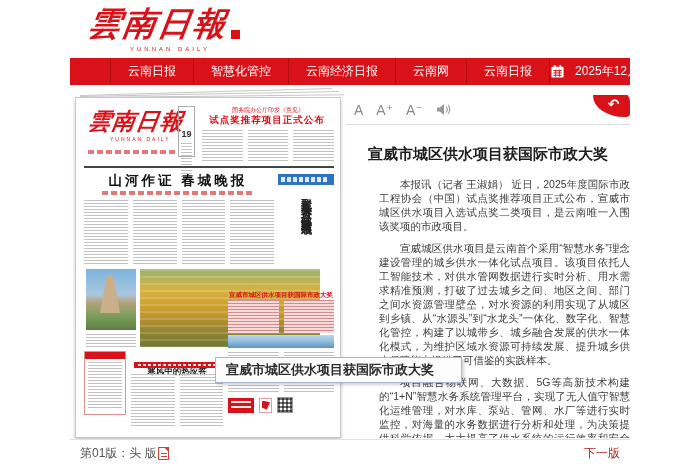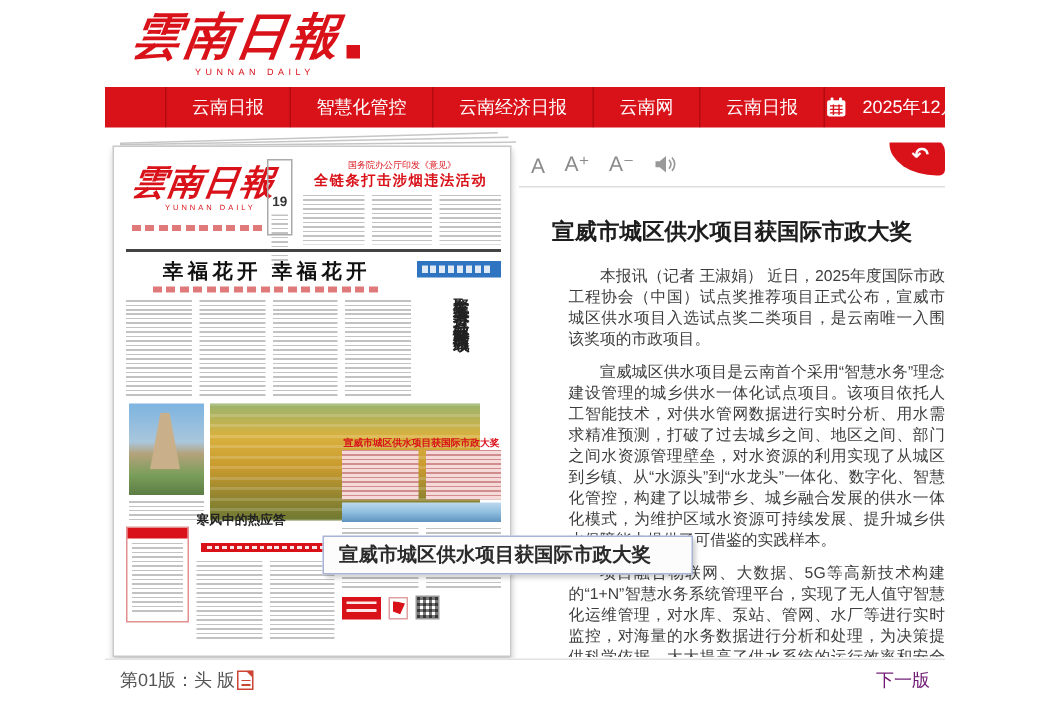--- a/index.html
+++ b/index.html
@@ -66,21 +66,21 @@
   .np-photo2 { position:absolute; left:64px; top:171px; width:180px; height:78px; overflow:hidden;
     background:linear-gradient(to bottom,#9ab46d 0%,#d9b13e 28%,#c99a2e 55%,#96862f 78%,#6f7a33 100%); }
   .np-photo2::after { content:""; position:absolute; inset:0;
     background:repeating-linear-gradient(to bottom,rgba(255,255,255,.16) 0 2px,transparent 2px 7px); }
   .np-photo2-title { position:absolute; left:0; right:0; top:3px; text-align:center; color:#d9121a;
     font-size:8.5px; font-weight:bold; text-shadow:0 0 2px #fff,0 0 2px #fff; z-index:2; white-space:nowrap; }
   .np-cap { position:absolute; left:10px; top:236px; width:50px; height:13px; }
   .np-redbox { position:absolute; left:8px; top:253px; width:42px; height:64px; border:1px solid #e29090; }
   .np-redbox .rb-head { height:7px; background:#d9121a; }
   .np-redbox .rb-ft { margin:3px; height:46px; }
-  .np-h2 { position:absolute; left:55px; top:243px; width:92px; 
+  .np-h2 { position:absolute; left:55px; top:268px; width:92px; text-align:center;
     font-size:8.5px; font-weight:bold; color:#222; white-space:nowrap; }
   .np-h2-red { position:absolute; left:58px; top:264px; width:86px; height:6px; background:#d9121a; }
   .np-h2-red::after { content:""; display:block; margin:2px 4px; height:2px;
     background:repeating-linear-gradient(to right,#fff 0 3px,transparent 3px 5px); opacity:.9; }
   .np-pink-title { position:absolute; left:152px; top:193px; width:106px; text-align:center;
     color:#d9121a; font-size:6.5px; font-weight:bold; white-space:nowrap; overflow:hidden; }
   .np-pink-body { position:absolute; left:152px; top:202px; width:106px; height:33px; }
   .np-photo3 { position:absolute; left:152px; top:237px; width:106px; height:13px;
     background:linear-gradient(to bottom,#bcd8ee 0%,#8fbede 50%,#5f93c0 100%); }
   .np-bottom-logos { position:absolute; left:152px; top:298px; width:106px; height:18px;
@@ -120,21 +120,21 @@
   .pagebar { position:absolute; left:70px; top:439px; width:560px; height:28px;
     border-top:1px solid #e2e2e2; background:#fff; display:flex; align-items:center;
     justify-content:space-between; font-size:12px; color:#555; padding:0 10px; }
   .pagebar .left { display:flex; align-items:center; gap:1px; }
   .pdf-icon { width:11px; height:13px; border:1px solid #cc4433; position:relative; background:#fff;
     display:inline-block; cursor:pointer; }
   .pdf-icon::before { content:""; position:absolute; right:-1px; top:-1px; width:5px; height:5px;
     background:#cc4433; clip-path:polygon(0 0,100% 100%,100% 0); }
   .pdf-icon::after { content:""; position:absolute; left:2px; top:5px; width:6px; height:5px;
     background:repeating-linear-gradient(to bottom,#cc4433 0 1px,transparent 1px 3px); }
-  .next-page { cursor:pointer; color:#701a75; }
+  .next-page { cursor:pointer; color:#b91c1c; }
 </style>
 </head>
 <body>
 
 <div class="site-logo">
   <div class="logo-cal">雲南日報</div>
   <div class="logo-seal"></div>
   <div class="logo-sub">YUNNAN DAILY</div>
 </div>
 
@@ -173,28 +173,28 @@
 
   <div class="paper">
     <div class="np-mast">雲南日報</div>
     <div class="np-mast-sub">YUNNAN DAILY</div>
     <div class="np-mast-row ft-red"></div>
     <div class="np-datebox">
       <span>19</span>
       <div class="db-ft ft"></div>
     </div>
     <div class="np-kicker">国务院办公厅印发《意见》</div>
-    <div class="np-topline">全链条打击涉烟违法活动</div>
+    <div class="np-topline">试点奖推荐项目正式公布</div>
     <div class="cols" style="left:126px;top:32px;width:132px;height:33px;">
       <div class="ft"></div>
         <div class="ft"></div>
         <div class="ft"></div>
     </div>
     <div class="np-hr"></div>
-    <div class="np-h1">幸福花开 幸福花开</div>
+    <div class="np-h1">山河作证 春城晚报</div>
     <div class="np-h1sub ft-red"></div>
     <div class="cols" style="left:8px;top:102px;width:190px;height:66px;">
       <div class="ft"></div>
         <div class="ft"></div>
         <div class="ft"></div>
         <div class="ft"></div>
     </div>
     <div class="np-banner">
       <div class="np-banner-head"></div>
       <div class="np-banner-text">聚焦五大赛道 破解发展瓶颈</div>

